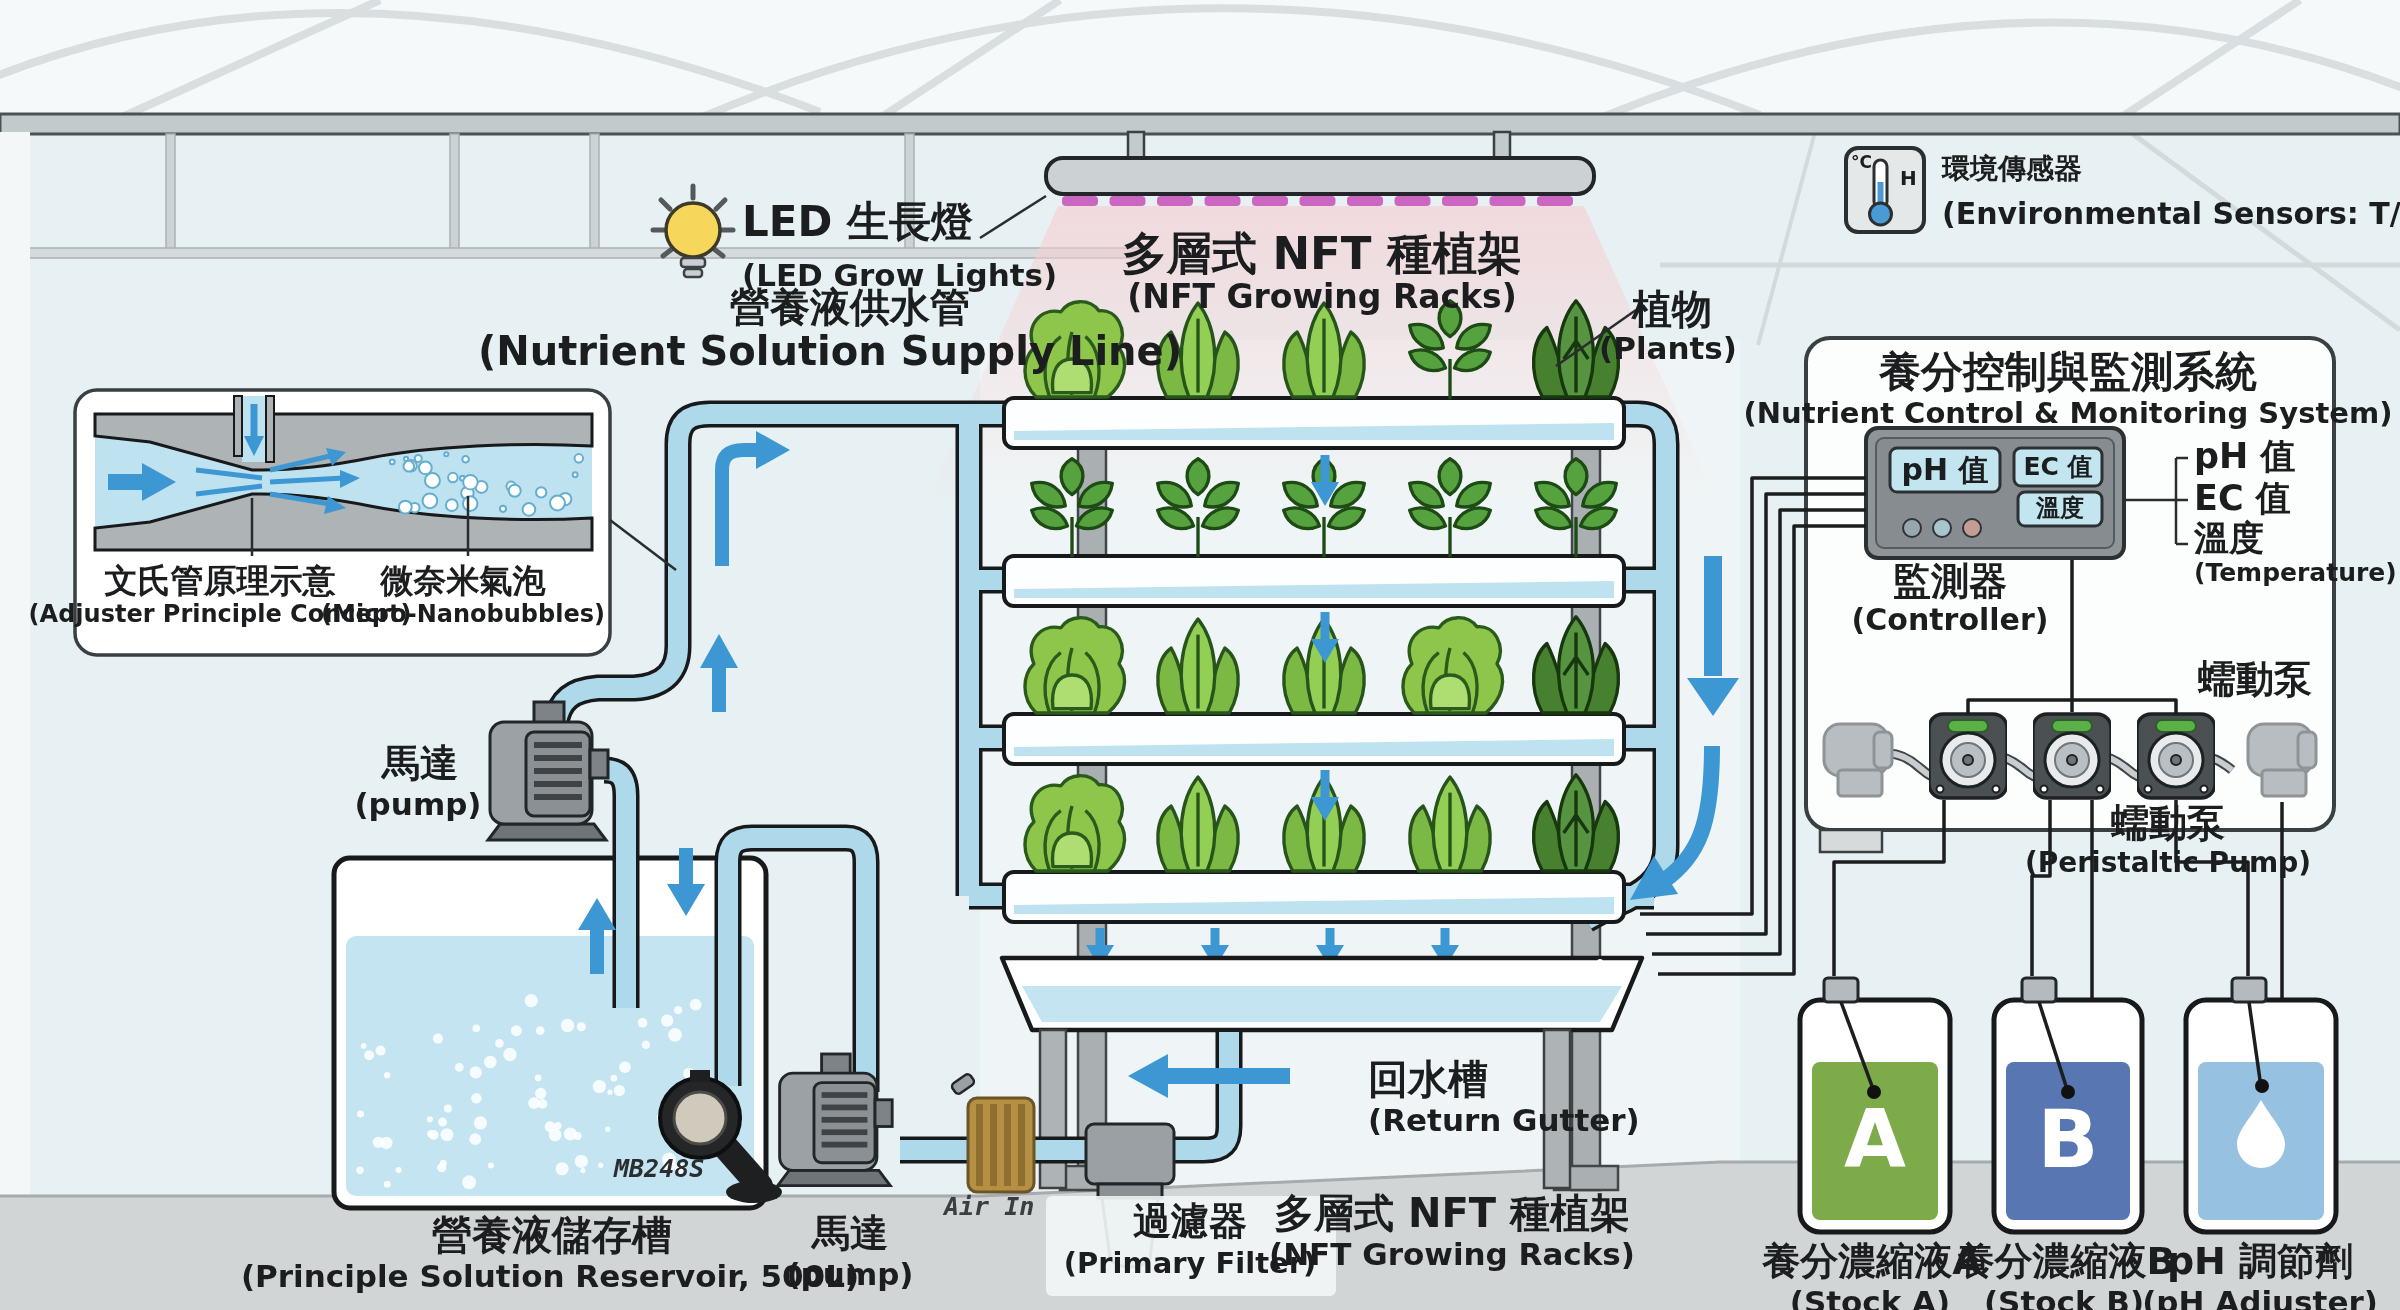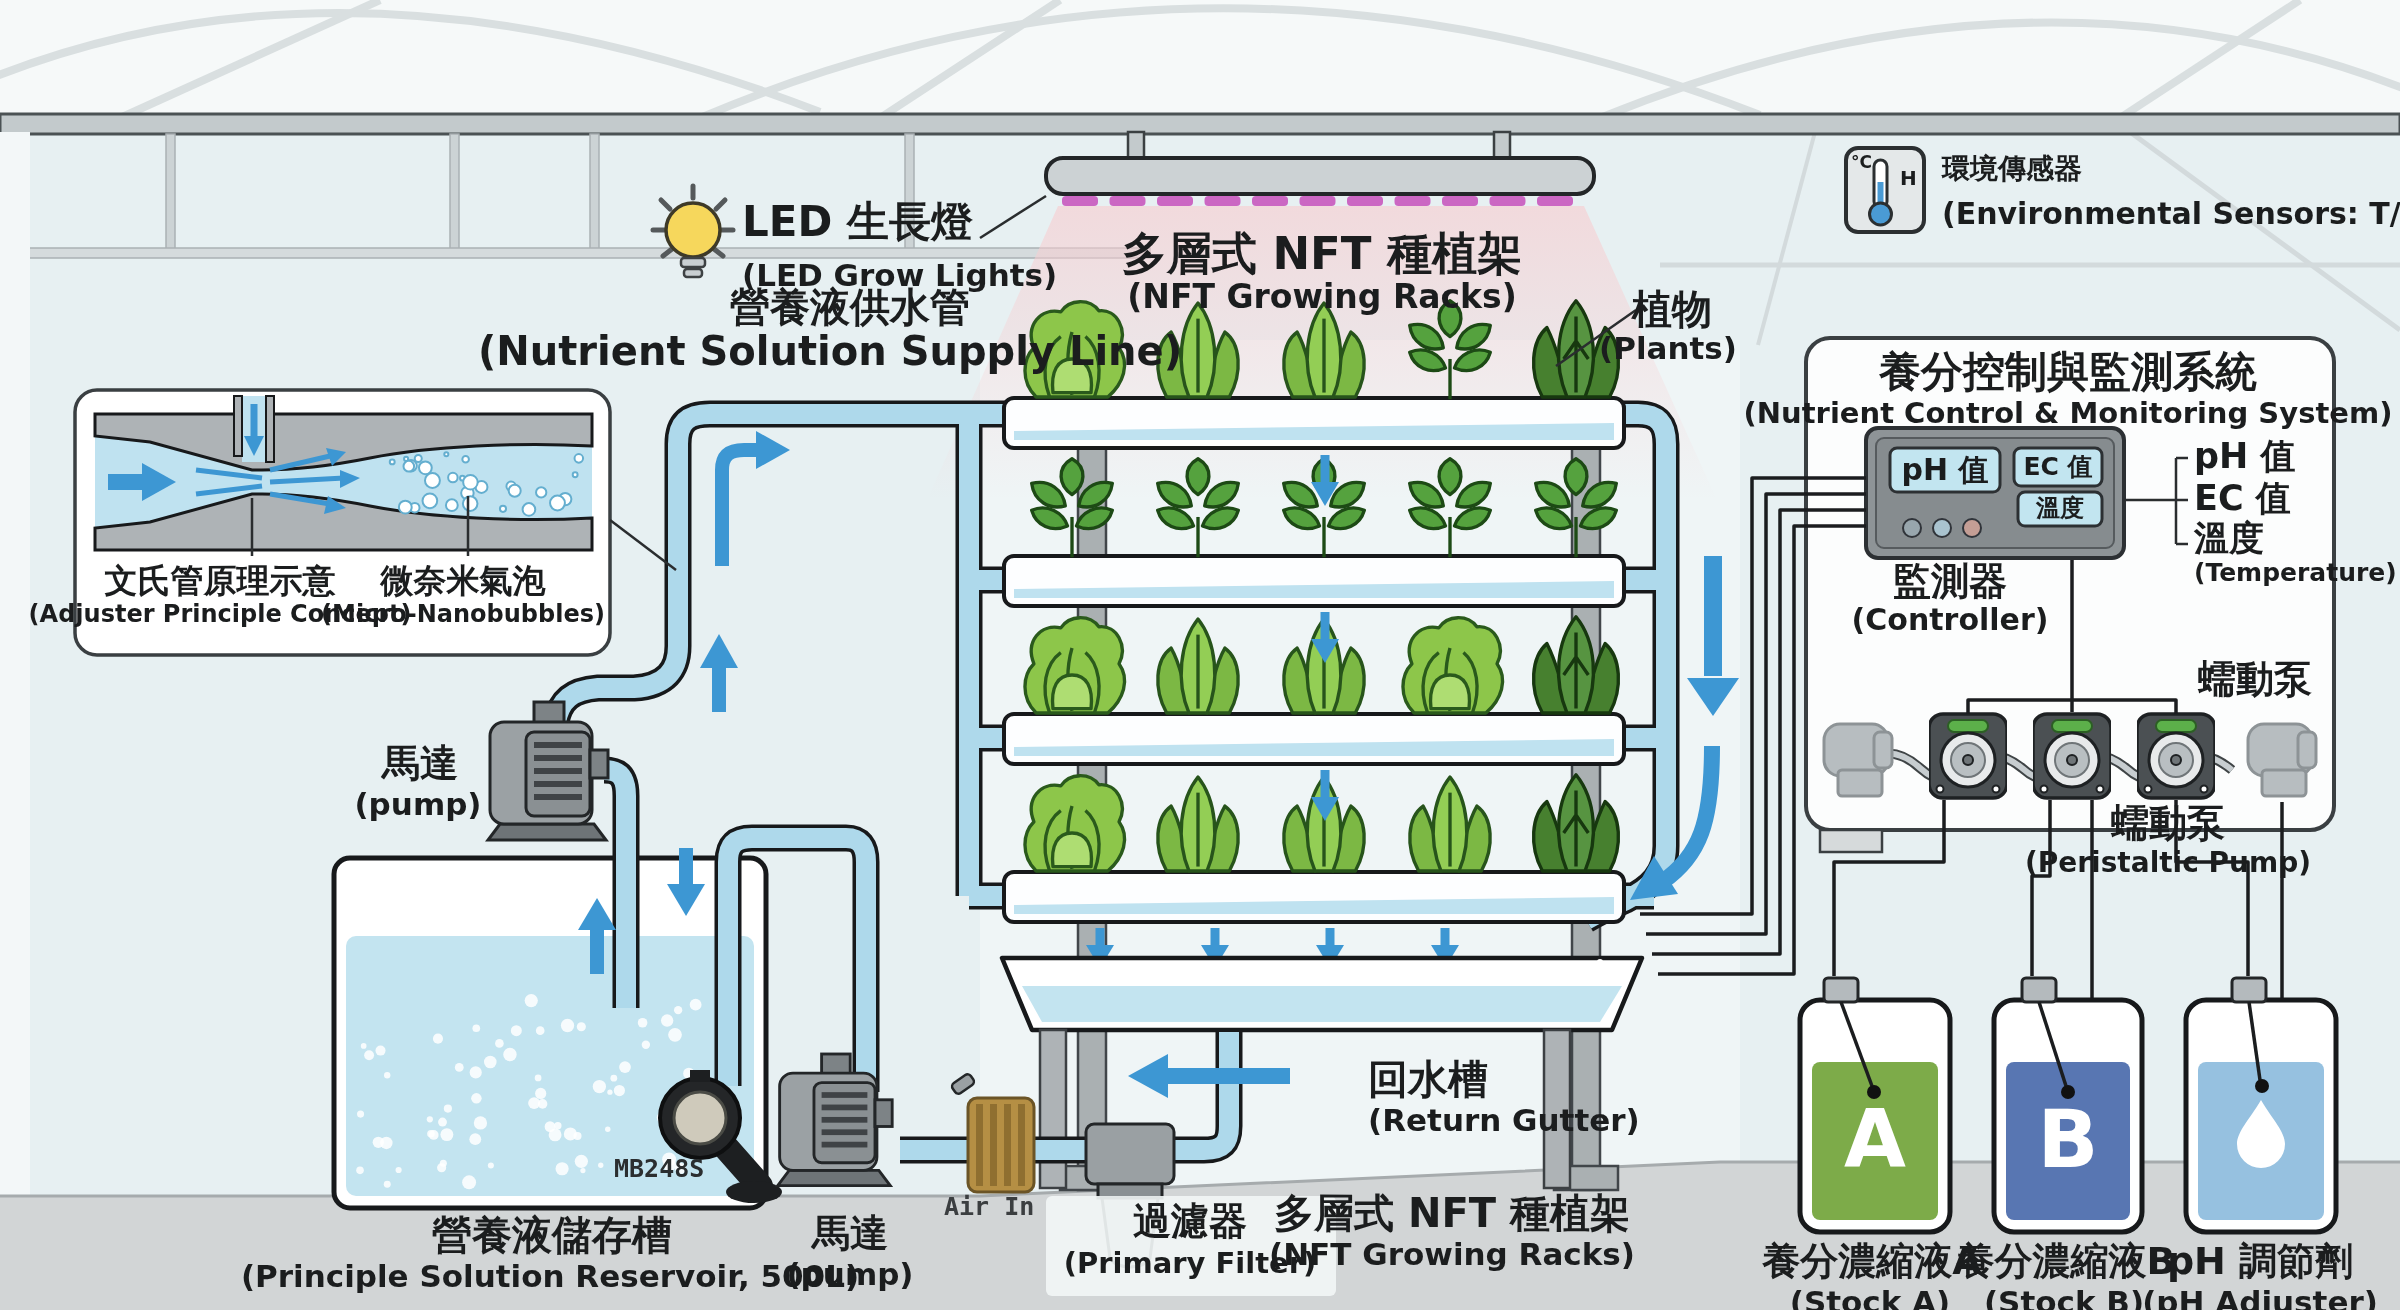--- a/index.html
+++ b/index.html
@@ -2,21 +2,21 @@
 <html><head>
 <meta charset="utf-8">
 <style>
   html,body{margin:0;padding:0;background:#e7f0f2;}
   .stage{position:relative;width:2400px;height:1310px;overflow:hidden;background:#e7f0f2;
          font-family:"DejaVu Sans","Liberation Sans",sans-serif;}
   svg.scene{position:absolute;left:0;top:0;}
   .lab{position:absolute;font-weight:700;color:#1b1d1e;white-space:nowrap;line-height:1.05;}
   .c{transform:translateX(-50%);}
   .cc{transform:translate(-50%,-50%);}
-  .mono{font-family:"DejaVu Sans Mono","Liberation Mono",monospace;}
+  .mono{font-family:"DejaVu Sans Mono","Liberation Mono",monospace;font-style:italic;}
   .chip{position:absolute;background:rgba(241,245,245,0.92);border-radius:6px;}
   .pipe{stroke:#aed9eb;stroke-width:20;fill:none;stroke-linejoin:round;}
   .pipe-outline{stroke:#17191b;stroke-width:27;fill:none;stroke-linejoin:round;}
   .wire{stroke:#1b1d1f;stroke-width:3.5;fill:none;stroke-linejoin:round;}
   .arrow{fill:#3d97d3;}
   .ashaft{stroke:#3d97d3;fill:none;}
   .thin{stroke:#2a2d2f;stroke-width:2.5;fill:none;}
 </style>
 </head>
 <body>

